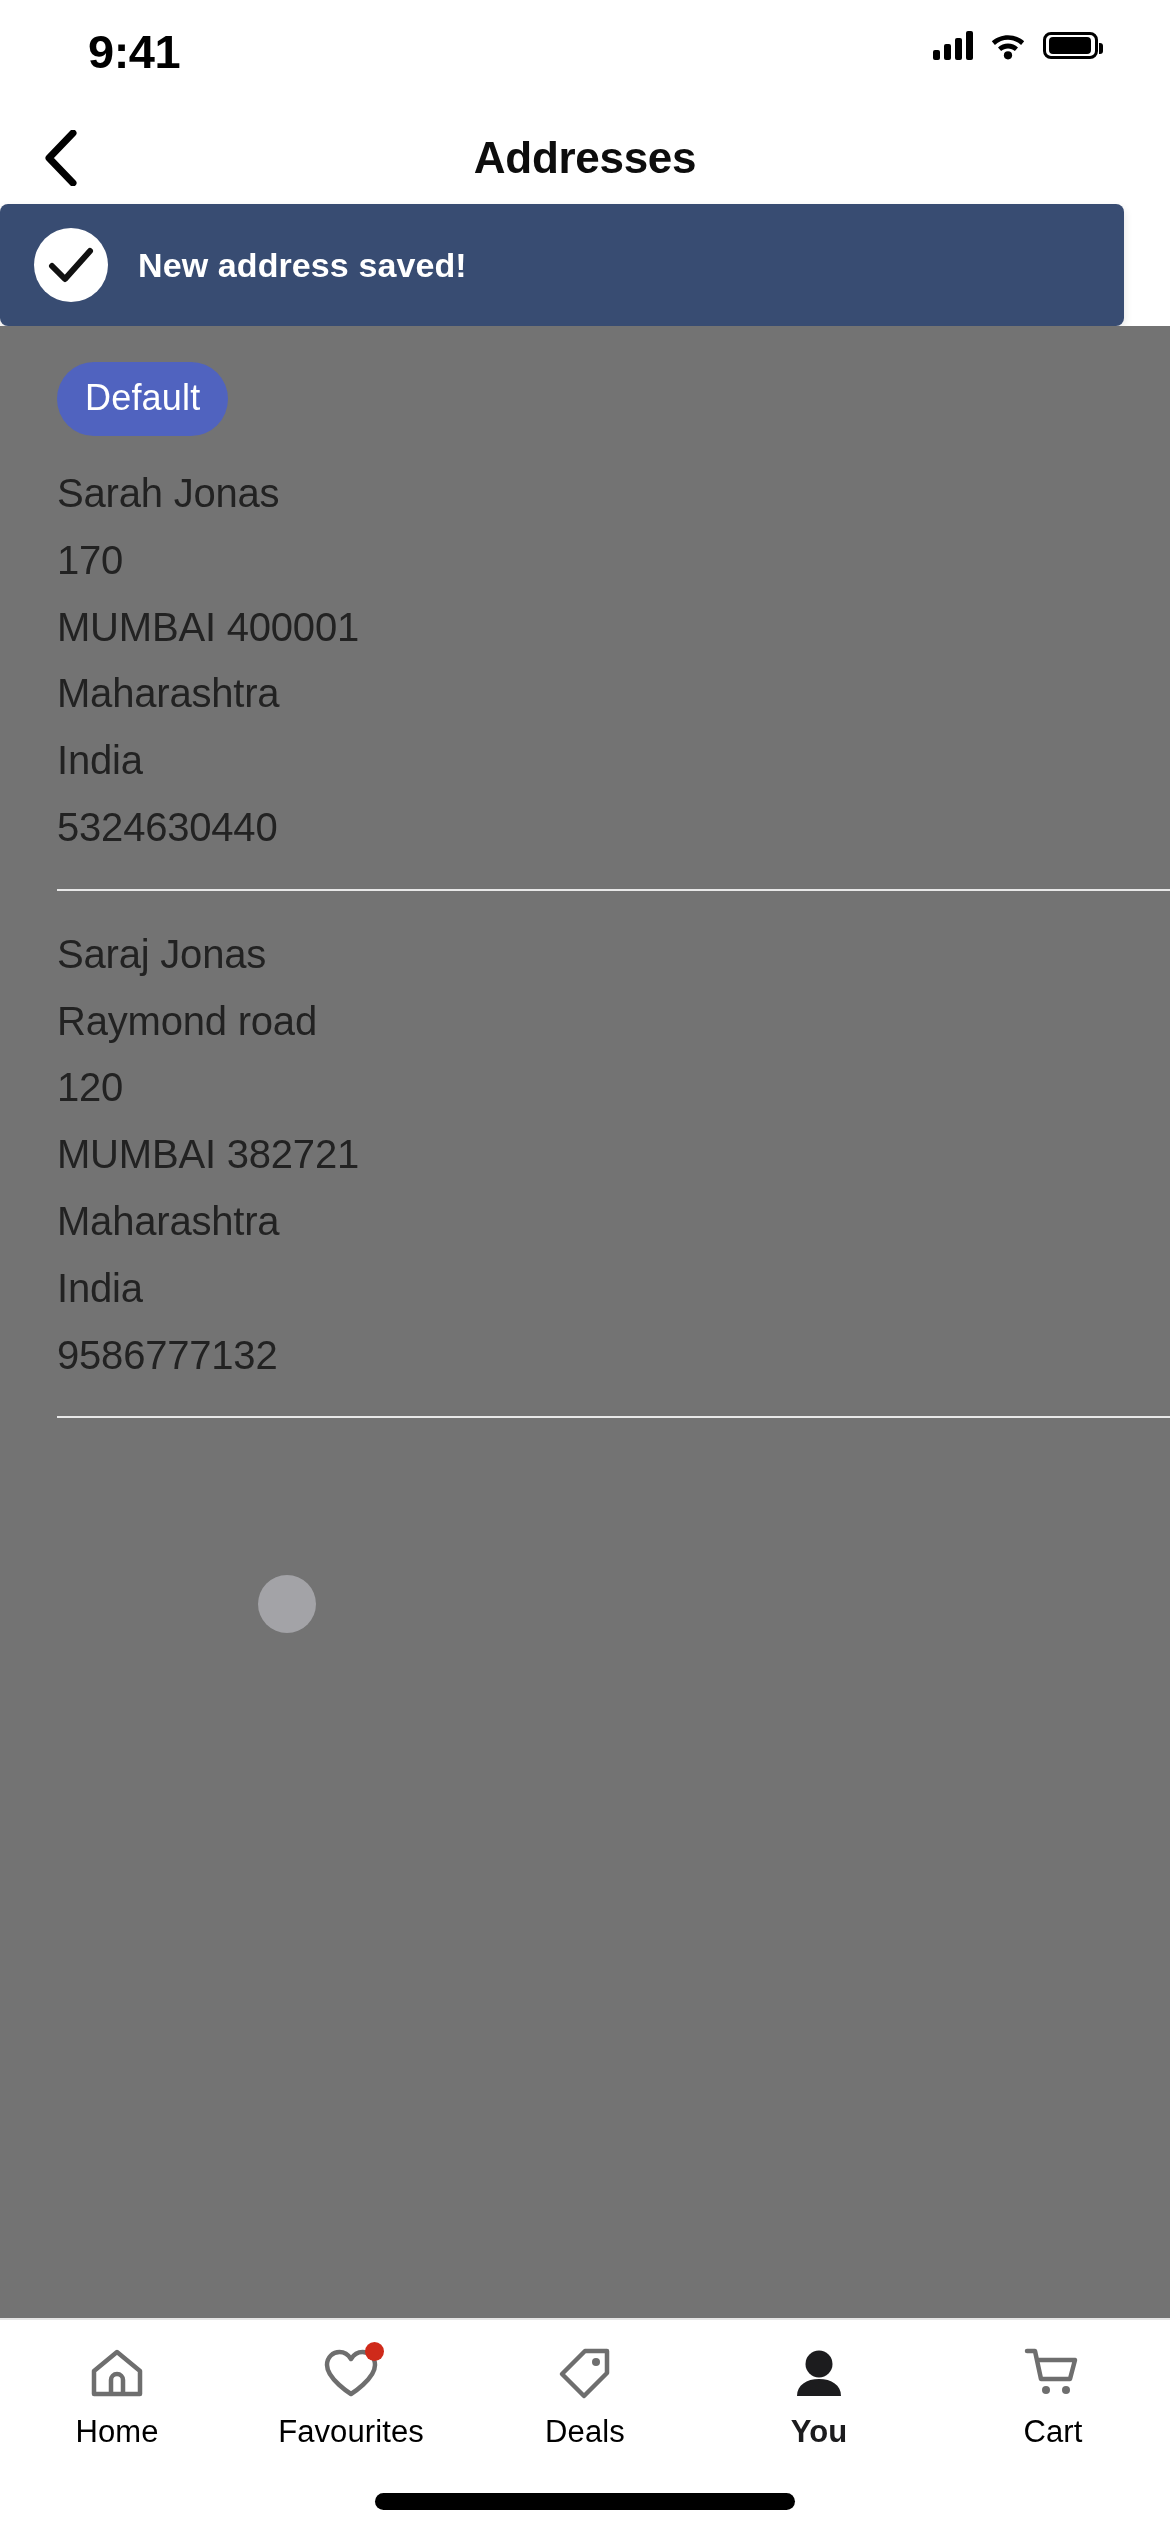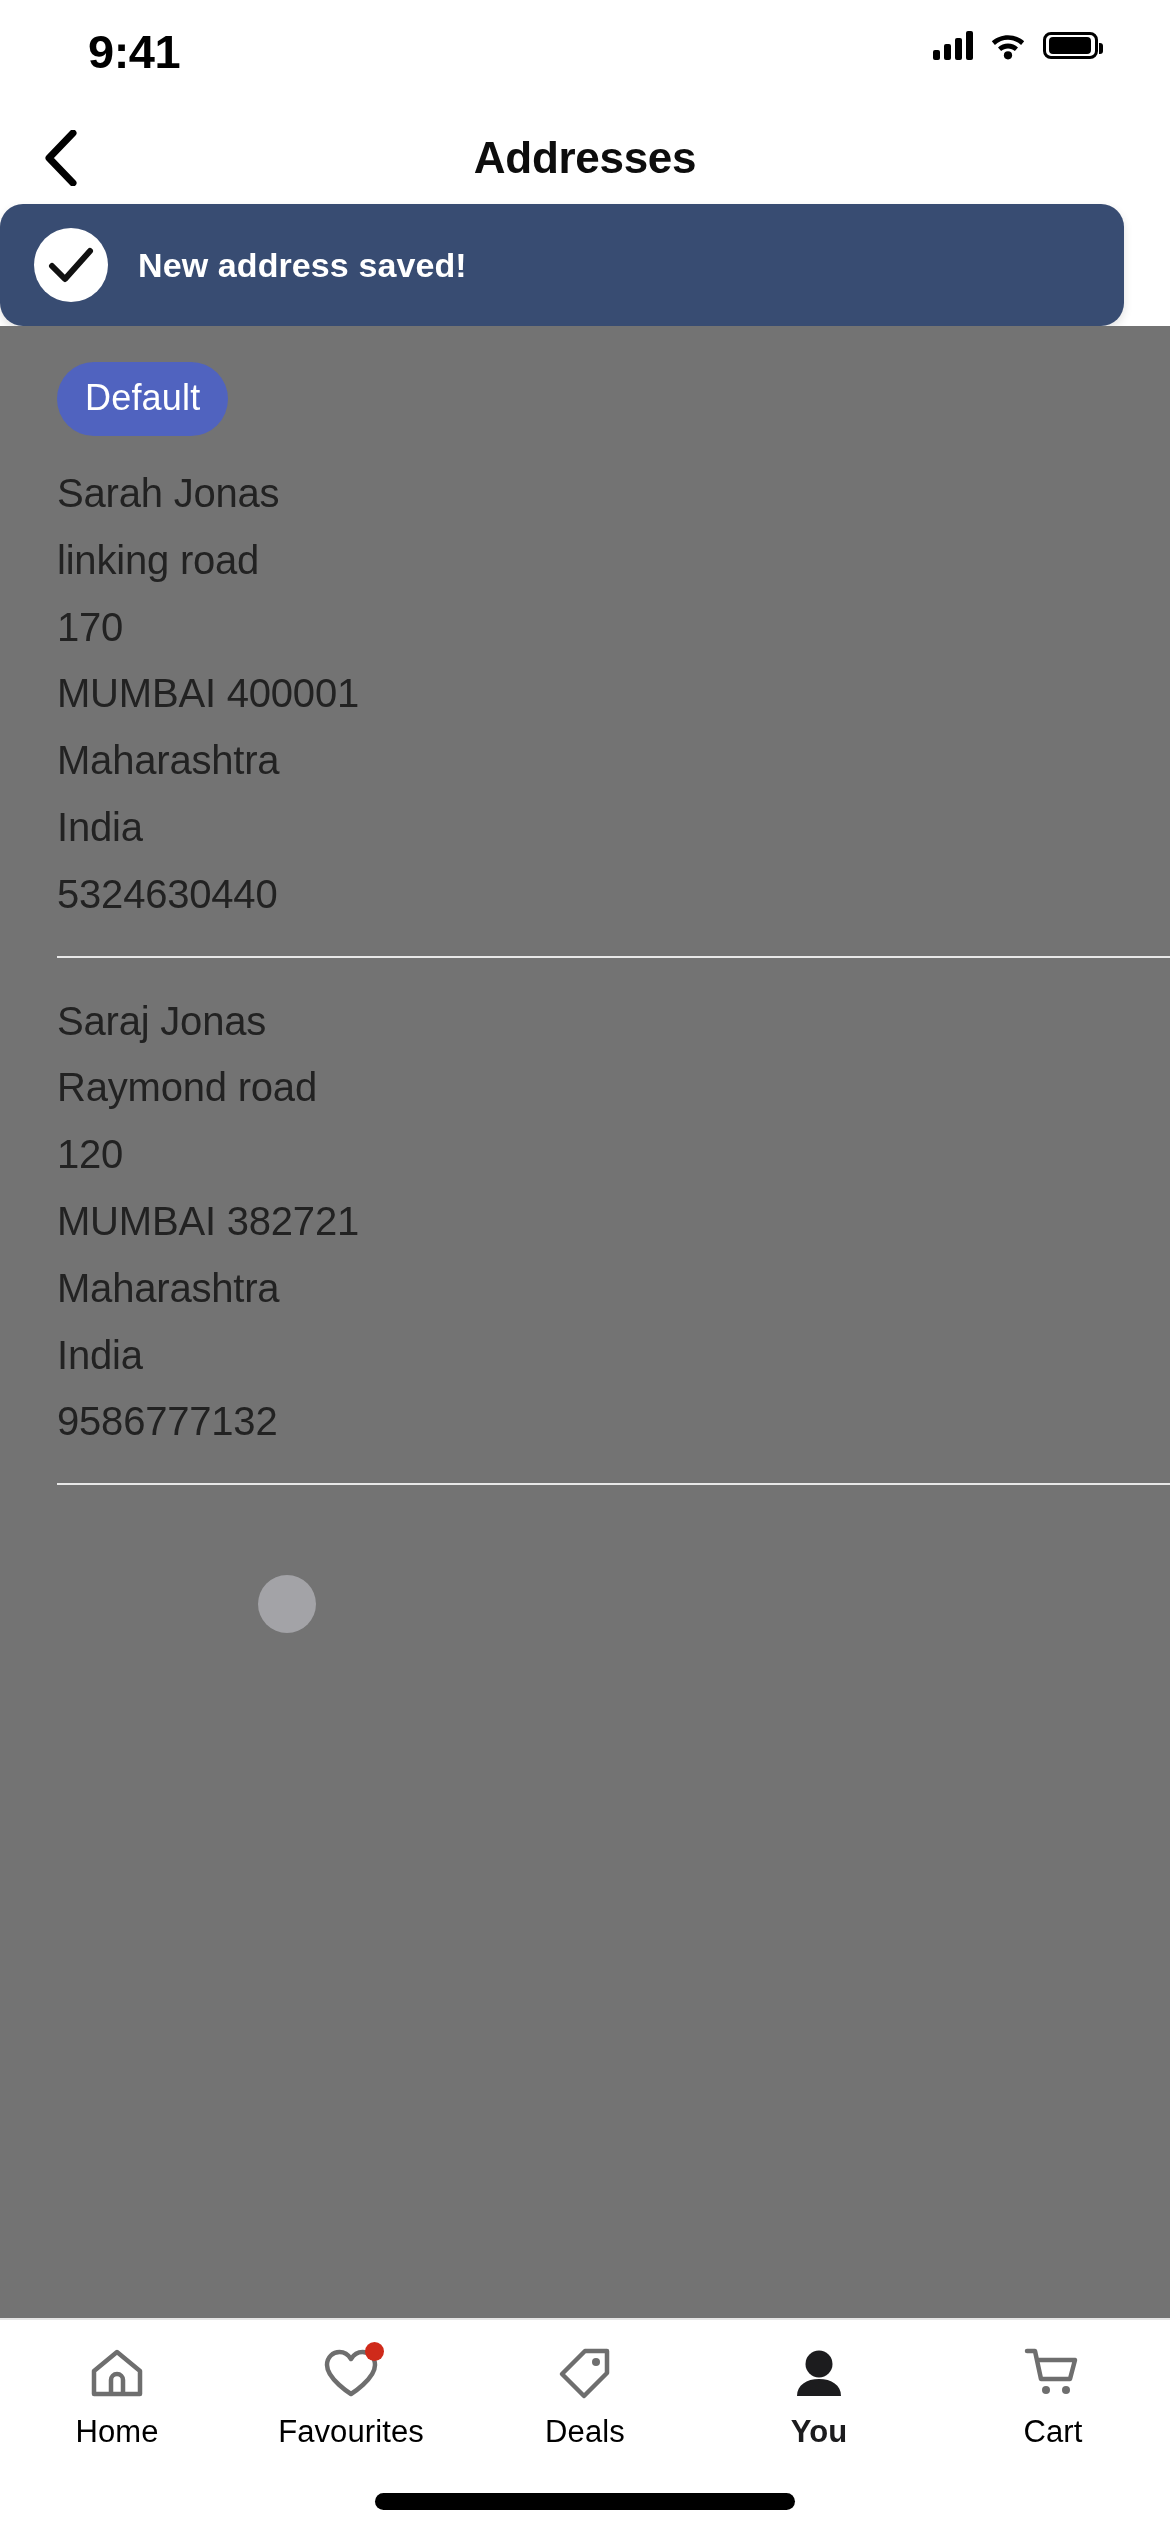--- a/index.html
+++ b/index.html
@@ -97,21 +97,21 @@
     flex:0 0 122px;
     height:122px;
     margin-top:6px;
   }
   .toast {
     position:absolute;
     left:0; top:0;
     width:1124px;
     height:122px;
     background:#384c72;
-    border-radius:23px;
+    border-radius:8px;
     display:flex;
     align-items:center;
     padding-left:34px;
     box-shadow:0 4px 10px rgba(0,0,0,0.12);
   }
   .toast-check {
     width:74px; height:74px;
     border-radius:50%;
     background:#ffffff;
     display:flex; align-items:center; justify-content:center;
@@ -286,21 +286,20 @@
   </div>
 
   <div class="content">
 
     <div class="badge-row">
       <span class="badge-default">Default</span>
     </div>
 
     <div class="addr-block">
       <div class="addr-line">Sarah Jonas</div>
-      <div class="addr-line">linking road</div>
       <div class="addr-line">170</div>
       <div class="addr-line">MUMBAI 400001</div>
       <div class="addr-line">Maharashtra</div>
       <div class="addr-line">India</div>
       <div class="addr-line">5324630440</div>
     </div>
 
     <div class="addr-rule"></div>
 
     <div class="addr-block" style="padding-top:30px">

